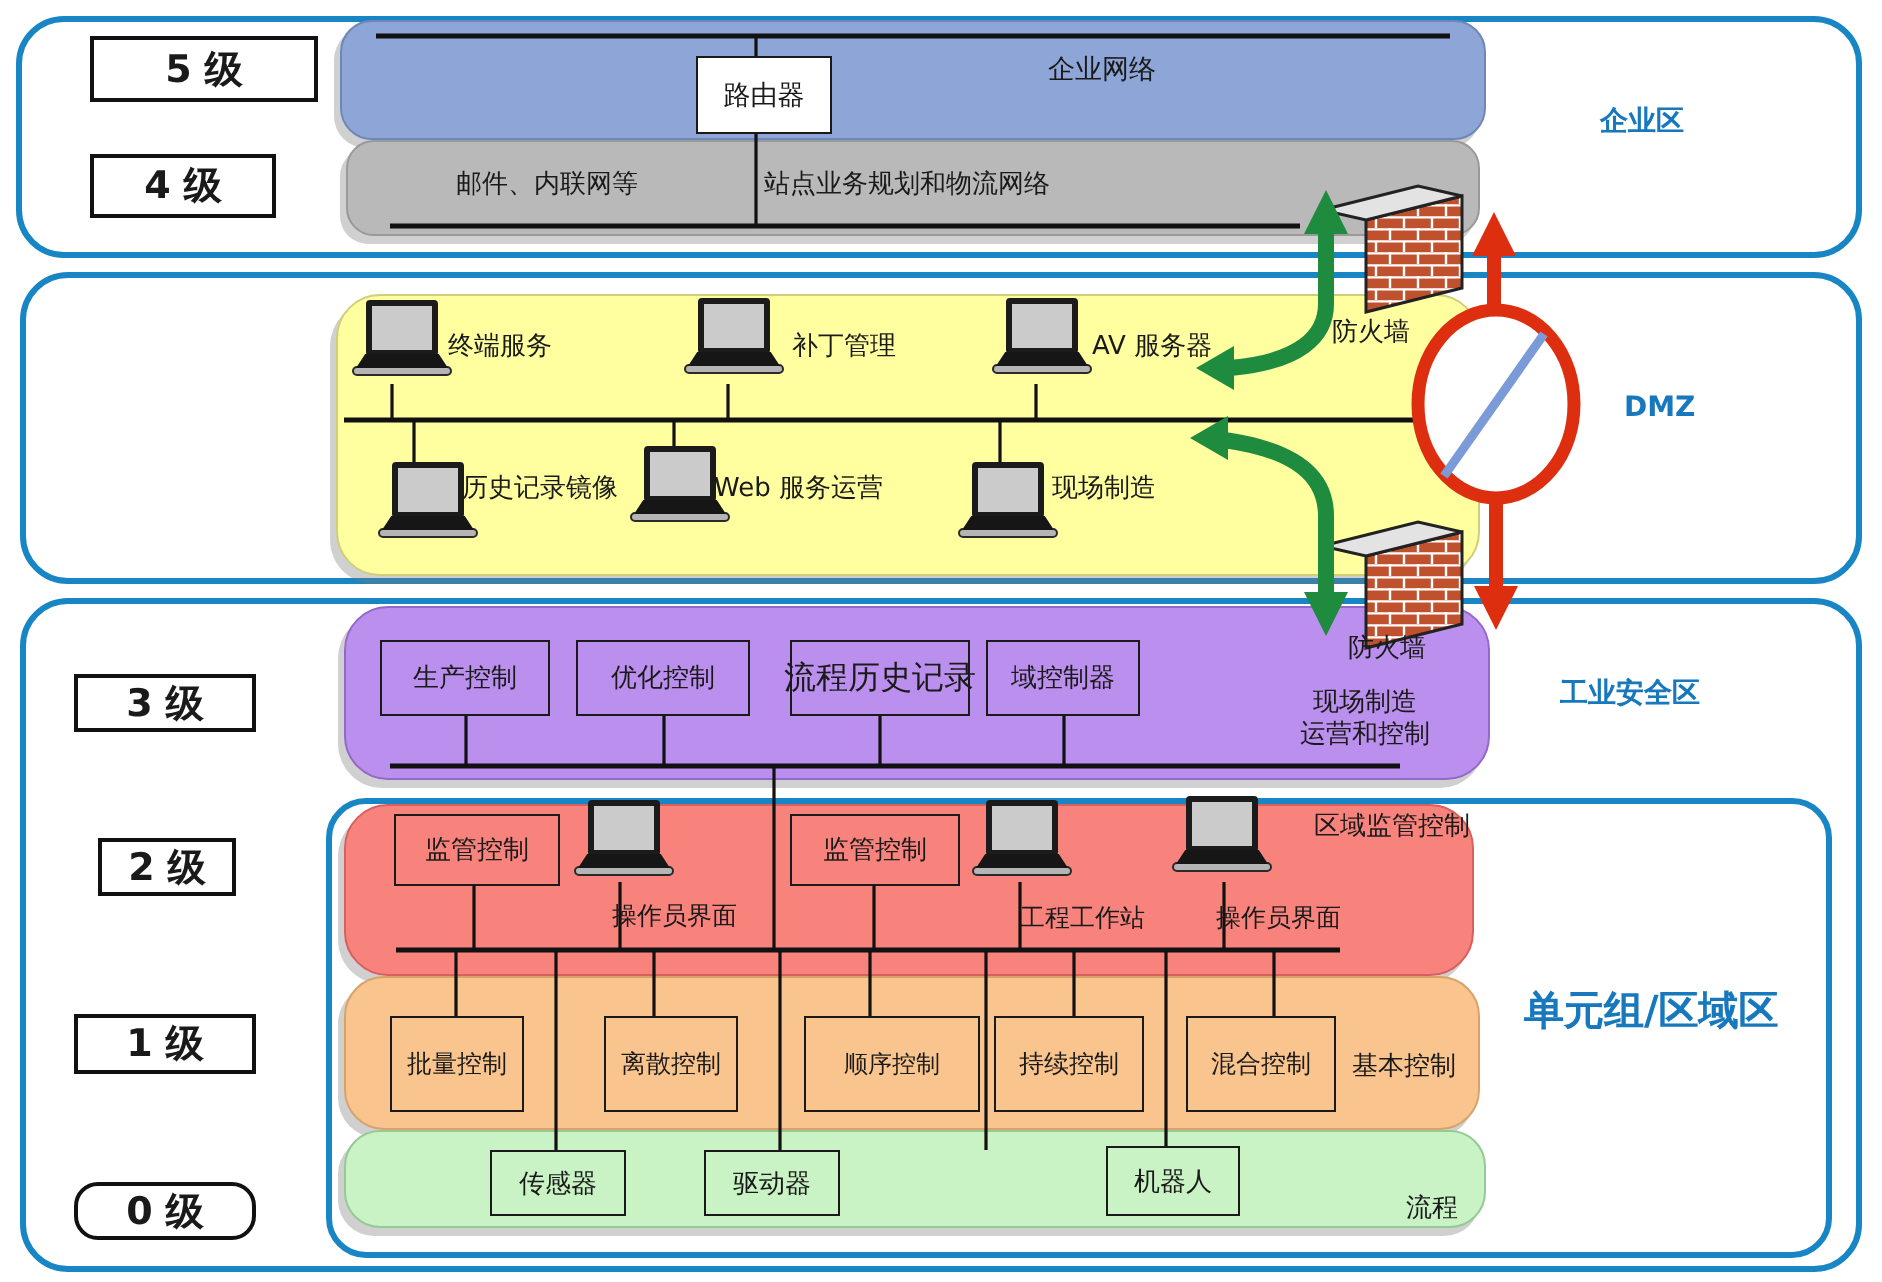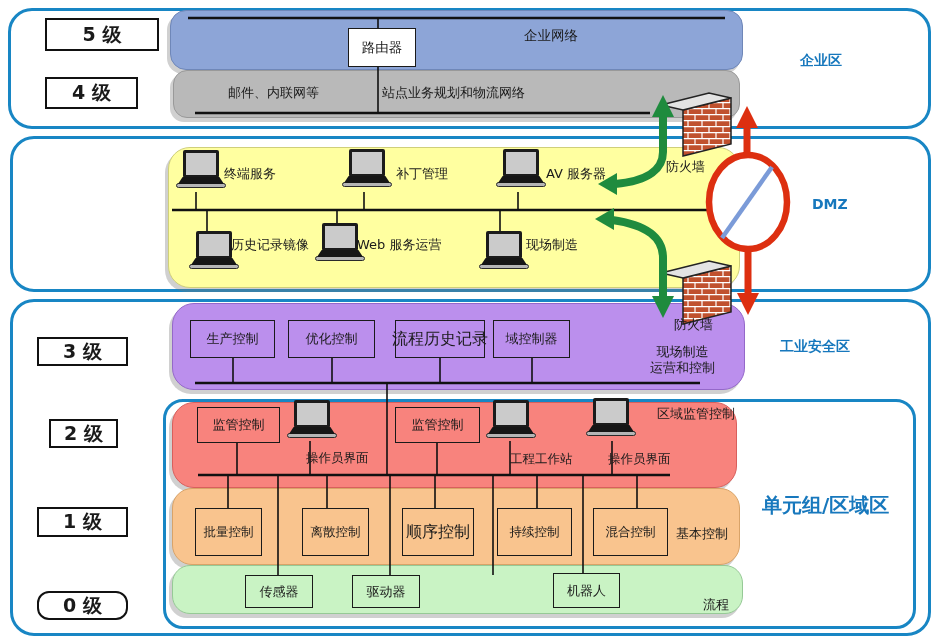--- a/index.html
+++ b/index.html
@@ -189,21 +189,21 @@
   <div class="laptop" style="left:586px;top:398px;">
       <div class="lt-screen"></div>
       <div class="lt-key"></div>
       <div class="lt-base"></div>
     </div>
   <div class="txt top-el" style="left:608px;top:451px;font-size:12.5px;">操作员界面</div>
   <div class="txt top-el" style="left:657px;top:406px;">区域监管控制</div>
 
   <div class="zbox top-el" style="left:195px;top:508px;width:67px;height:48px;font-size:12.5px;">批量控制</div>
   <div class="zbox top-el" style="left:302px;top:508px;width:67px;height:48px;font-size:12.5px;">离散控制</div>
-  <div class="zbox top-el" style="left:402px;top:508px;width:72px;height:48px;font-size:16px;">顺序控制</div>
+  <div class="zbox top-el" style="left:402px;top:508px;width:88px;height:48px;font-size:12px;">顺序控制</div>
   <div class="zbox top-el" style="left:497px;top:508px;width:75px;height:48px;font-size:12.5px;">持续控制</div>
   <div class="zbox top-el" style="left:593px;top:508px;width:75px;height:48px;font-size:12.5px;">混合控制</div>
   <div class="txt top-el" style="left:676px;top:526px;">基本控制</div>
 
   <div class="zbox top-el" style="left:245px;top:575px;width:68px;height:33px;">传感器</div>
   <div class="zbox top-el" style="left:352px;top:575px;width:68px;height:33px;">驱动器</div>
   <div class="zbox top-el" style="left:553px;top:573px;width:67px;height:35px;">机器人</div>
   <div class="txt top-el" style="left:703px;top:597px;">流程</div>
 
 </div>

